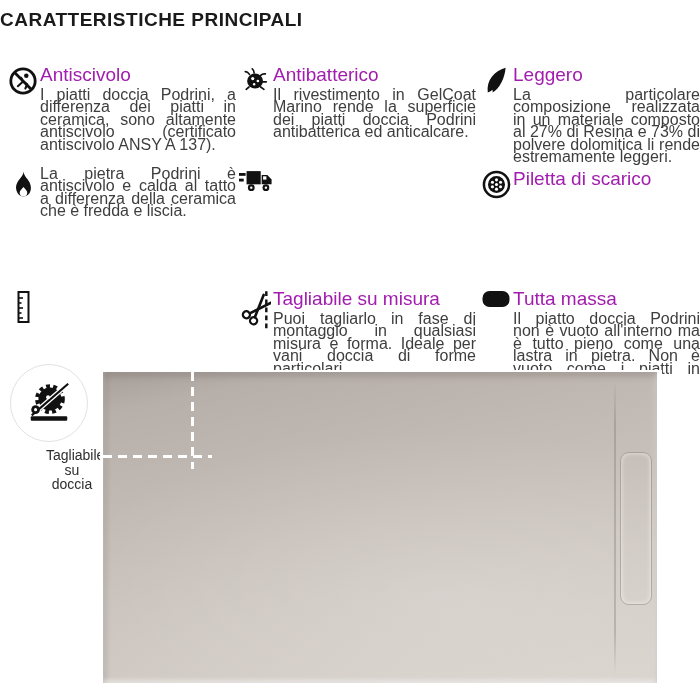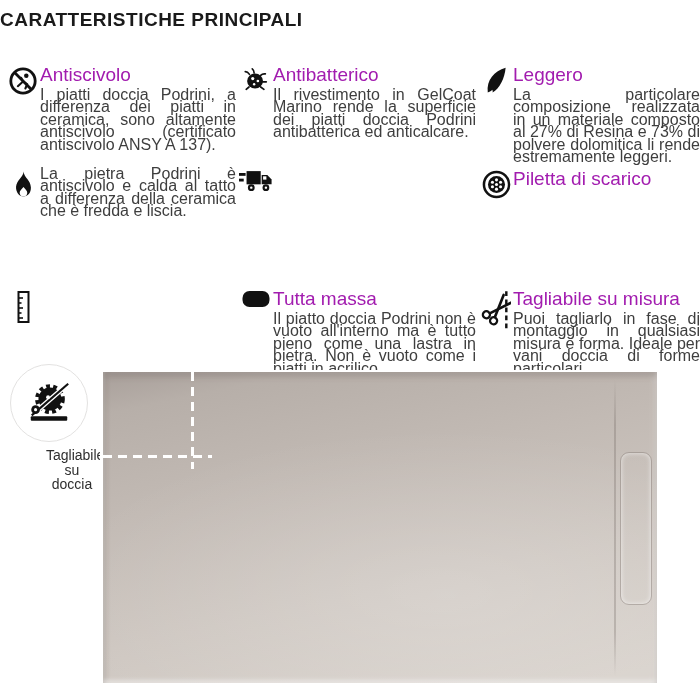--- a/index.html
+++ b/index.html
@@ -159,45 +159,45 @@
           <line x1="1.5" y1="18" x2="6" y2="18"></line>
             <line x1="1.5" y1="23" x2="4.5" y2="23"></line>
           <line x1="1.5" y1="28" x2="6" y2="28"></line>
         </g>
       </svg>
     </span>
   </div>
 
   <div class="feature">
     <span class="icon-wrap">
-      <svg width="28" height="18" viewBox="0 0 28 18">
-        <rect x="0.5" y="1" width="27" height="16" rx="7" fill="#111"></rect>
-      </svg>
-    </span>
-    <div class="ftext">
-      <h3>Tutta massa</h3>
-      <p>Il piatto doccia Podrini non è vuoto all'interno ma è tutto pieno come una lastra in pietra. Non è vuoto come i piatti in acrilico.</p>
-    </div>
-  </div>
-
-  <div class="feature">
-    <span class="icon-wrap">
       <svg width="30" height="42" viewBox="0 0 32 44">
         <line x1="27" y1="1" x2="27" y2="43" stroke="#111" stroke-width="2.6" stroke-dasharray="5 3.6"></line>
         <g transform="rotate(40 15 22)" stroke="#111" fill="none">
           <line x1="11" y1="3" x2="19" y2="27" stroke-width="2.8" stroke-linecap="round"></line>
           <line x1="23" y1="3" x2="12.5" y2="27" stroke-width="2.8" stroke-linecap="round"></line>
           <circle cx="10.5" cy="31" r="3.8" stroke-width="2.4"></circle>
           <circle cx="20.5" cy="31" r="3.8" stroke-width="2.4"></circle>
         </g>
       </svg>
     </span>
     <div class="ftext">
       <h3>Tagliabile su misura</h3>
       <p>Puoi tagliarlo in fase di montaggio in qualsiasi misura e forma. Ideale per vani doccia di forme particolari.</p>
+    </div>
+  </div>
+
+  <div class="feature">
+    <span class="icon-wrap">
+      <svg width="28" height="18" viewBox="0 0 28 18">
+        <rect x="0.5" y="1" width="27" height="16" rx="7" fill="#111"></rect>
+      </svg>
+    </span>
+    <div class="ftext">
+      <h3>Tutta massa</h3>
+      <p>Il piatto doccia Podrini non è vuoto all'interno ma è tutto pieno come una lastra in pietra. Non è vuoto come i piatti in acrilico.</p>
     </div>
   </div>
 
 </div>
 
 <div class="badge">
   <span>
     <svg width="48" height="48" viewBox="0 0 50 50">
       <circle cx="26" cy="23" r="12" fill="#111"></circle>
       <circle cx="26" cy="23" r="13.5" fill="none" stroke="#111" stroke-width="4" stroke-dasharray="4 3.4"></circle>

